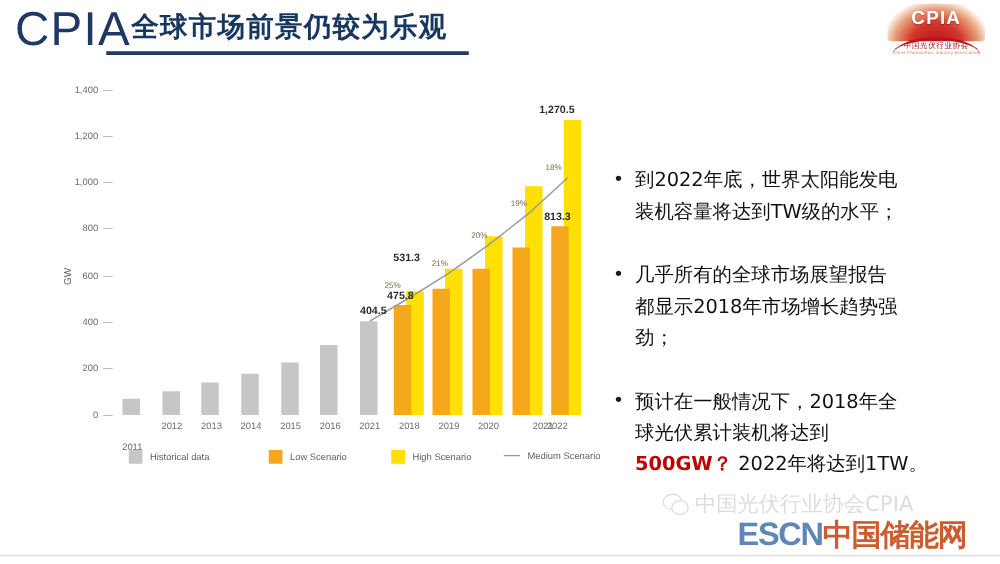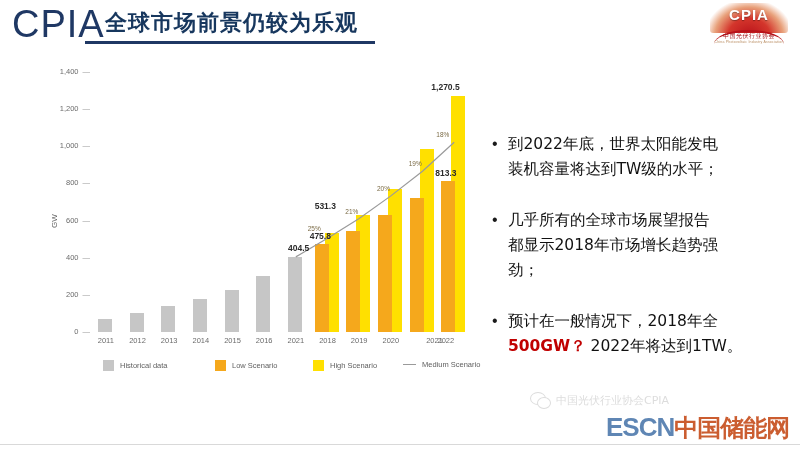--- a/index.html
+++ b/index.html
@@ -109,36 +109,36 @@
     font-family:"DejaVu Sans","Liberation Sans",sans-serif;
   }
   .hl{color:#c00000;font-weight:bold;}
 
   
   #wm-cpia{
     position:absolute;left:530px;top:392px;
     display:flex;align-items:center;gap:6px;opacity:.30;
   }
   #wm-cpia .wm-txt{
-    font-size:11px;color:#8d8d8d;white-space:nowrap;
+    font-size:17px;color:#8d8d8d;white-space:nowrap;
     font-family:"DejaVu Sans","Liberation Sans",sans-serif;
   }
   #wm-wechat{position:relative;width:20px;height:17px;}
   #wm-wechat .b1{
     position:absolute;left:0;top:0;width:14px;height:11px;border:1.4px solid #8d8d8d;
     border-radius:50%;
   }
   #wm-wechat .b2{
     position:absolute;left:7px;top:5px;width:12px;height:10px;border:1.4px solid #8d8d8d;
     border-radius:50%;background:#fff;
   }
 
   #wm-escn{
     position:absolute;left:590px;top:412px;
-    display:flex;align-items:baseline;opacity:.85;margin-left:16px;
+    display:flex;align-items:baseline;opacity:.85;
   }
   #wm-escn .escn{
     font-size:26px;font-weight:bold;color:#4472a8;letter-spacing:-1px;
     font-family:"Liberation Sans","DejaVu Sans",sans-serif;
   }
   #wm-escn .cn{
     font-size:24px;font-weight:bold;color:#c2410c;letter-spacing:-1px;
     font-family:"DejaVu Sans","Liberation Sans",sans-serif;
     text-align:right;
   }
@@ -172,21 +172,21 @@
         <div class="ytick" style="top: 143.571px; width: 62px;"><span>600</span><span class="dash">—</span></div>
         <div class="ytick" style="top: 106.429px; width: 62px;"><span>800</span><span class="dash">—</span></div>
         <div class="ytick" style="top: 69.2857px; width: 62px;"><span>1,000</span><span class="dash">—</span></div>
         <div class="ytick" style="top: 32.1429px; width: 62px;"><span>1,200</span><span class="dash">—</span></div>
         <div class="ytick" style="top: -5px; width: 62px;"><span>1,400</span><span class="dash">—</span></div>
       </div>
     <div id="plot">
       <svg id="trendline" viewBox="0 0 380 260" preserveAspectRatio="none">
           <polyline points="205.83333333333334,184.87857142857143 237.50000000000003,166.21428571428572 269.1666666666667,146.5285714285714 300.8333333333333,123.87142857142857 332.5,99.17142857142858 364.1666666666667,70.20000000000002" fill="none" stroke="#9a9a9a" stroke-width="1.2"></polyline>
         </svg>
-    <div class="xtick" style="left: 0px; width: 31.6667px;">2011</div>
+    <div class="xtick" style="left: 0px; width: 31.6667px; margin-top: 17px;">2011</div>
         <div class="bar-slot" style="left: 0px; width: 31.6667px;">
           <div class="bar hist" style="height: 13px; background: rgb(198, 198, 198);"></div>
         </div>
         <div class="xtick" style="left: 31.6667px; width: 31.6667px;">2012</div>
         <div class="bar-slot" style="left: 31.6667px; width: 31.6667px;">
           <div class="bar hist" style="height: 18.5714px; background: rgb(198, 198, 198);"></div>
         </div>
         <div class="xtick" style="left: 63.3333px; width: 31.6667px;">2013</div>
         <div class="bar-slot" style="left: 63.3333px; width: 31.6667px;">
           <div class="bar hist" style="height: 26px; background: rgb(198, 198, 198);"></div>
@@ -280,20 +280,21 @@
         <div>几乎所有的全球市场展望报告</div>
         <div>都显示2018年市场增长趋势强</div>
         <div>劲；</div>
       </div>
     </div>
 
     <div class="bullet">
       <div class="dot">•</div>
       <div class="btxt">
         <div>预计在一般情况下，2018年全</div>
+        <div>球光伏累计装机将达到</div>
         <div>
           <span class="hl">500GW？</span><span> 2022年将达到1TW。</span>
         </div>
       </div>
     </div>
 
   </div>
 
   <div id="wm-cpia">
     <div id="wm-wechat">

